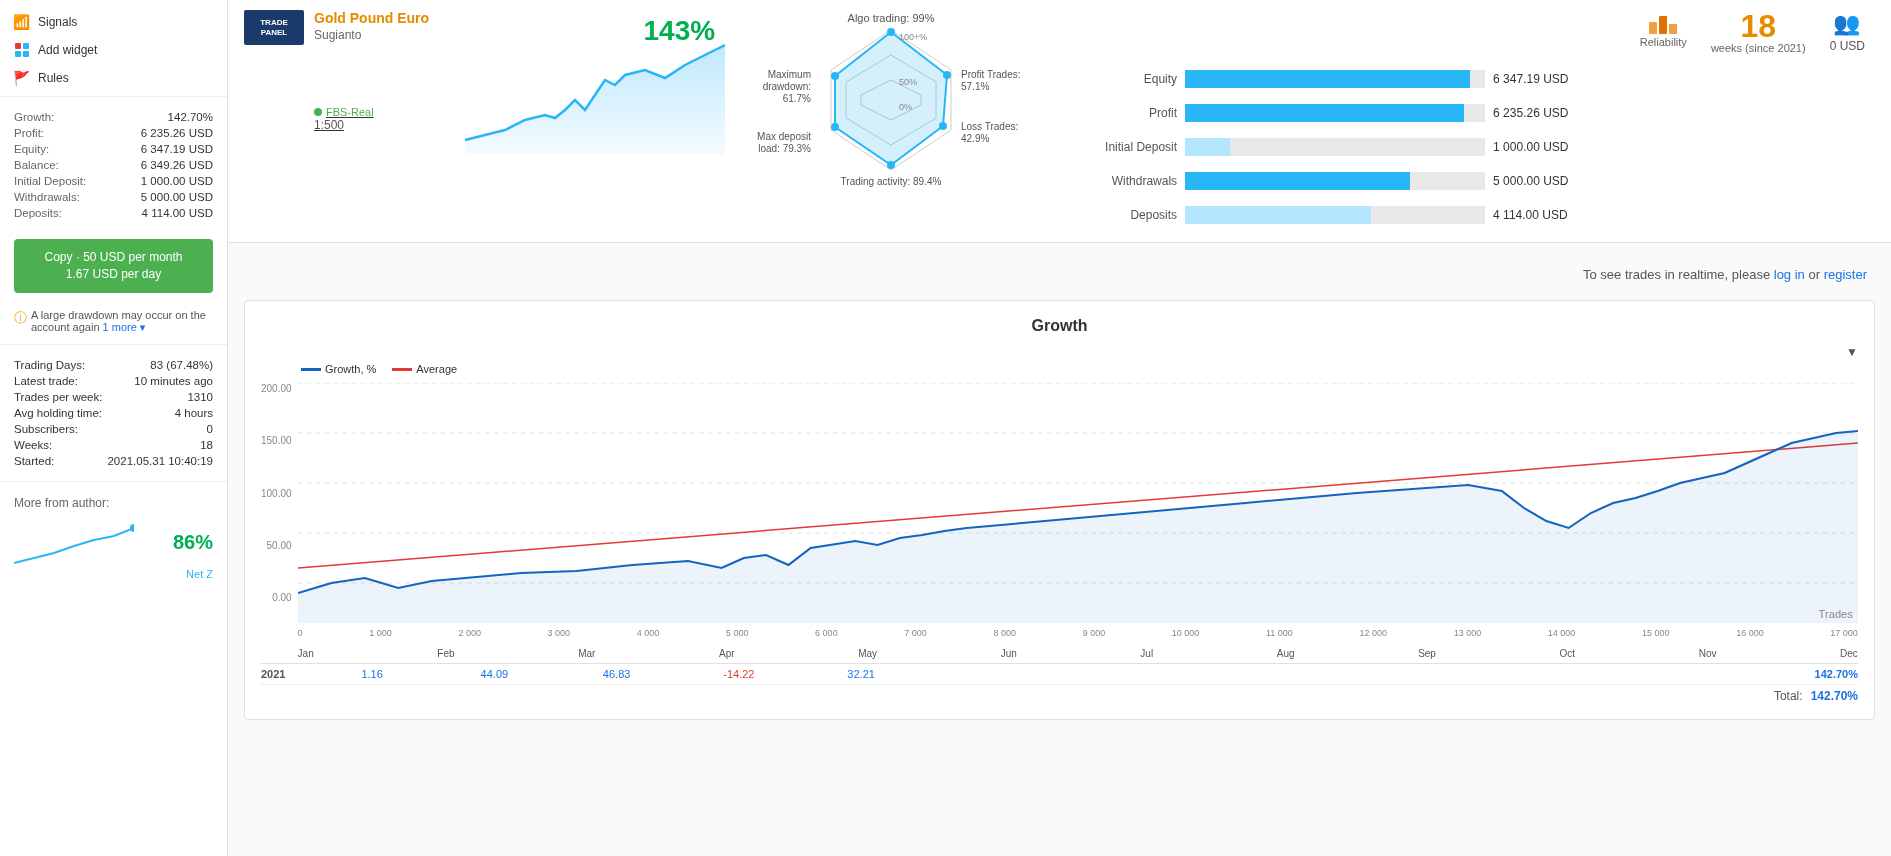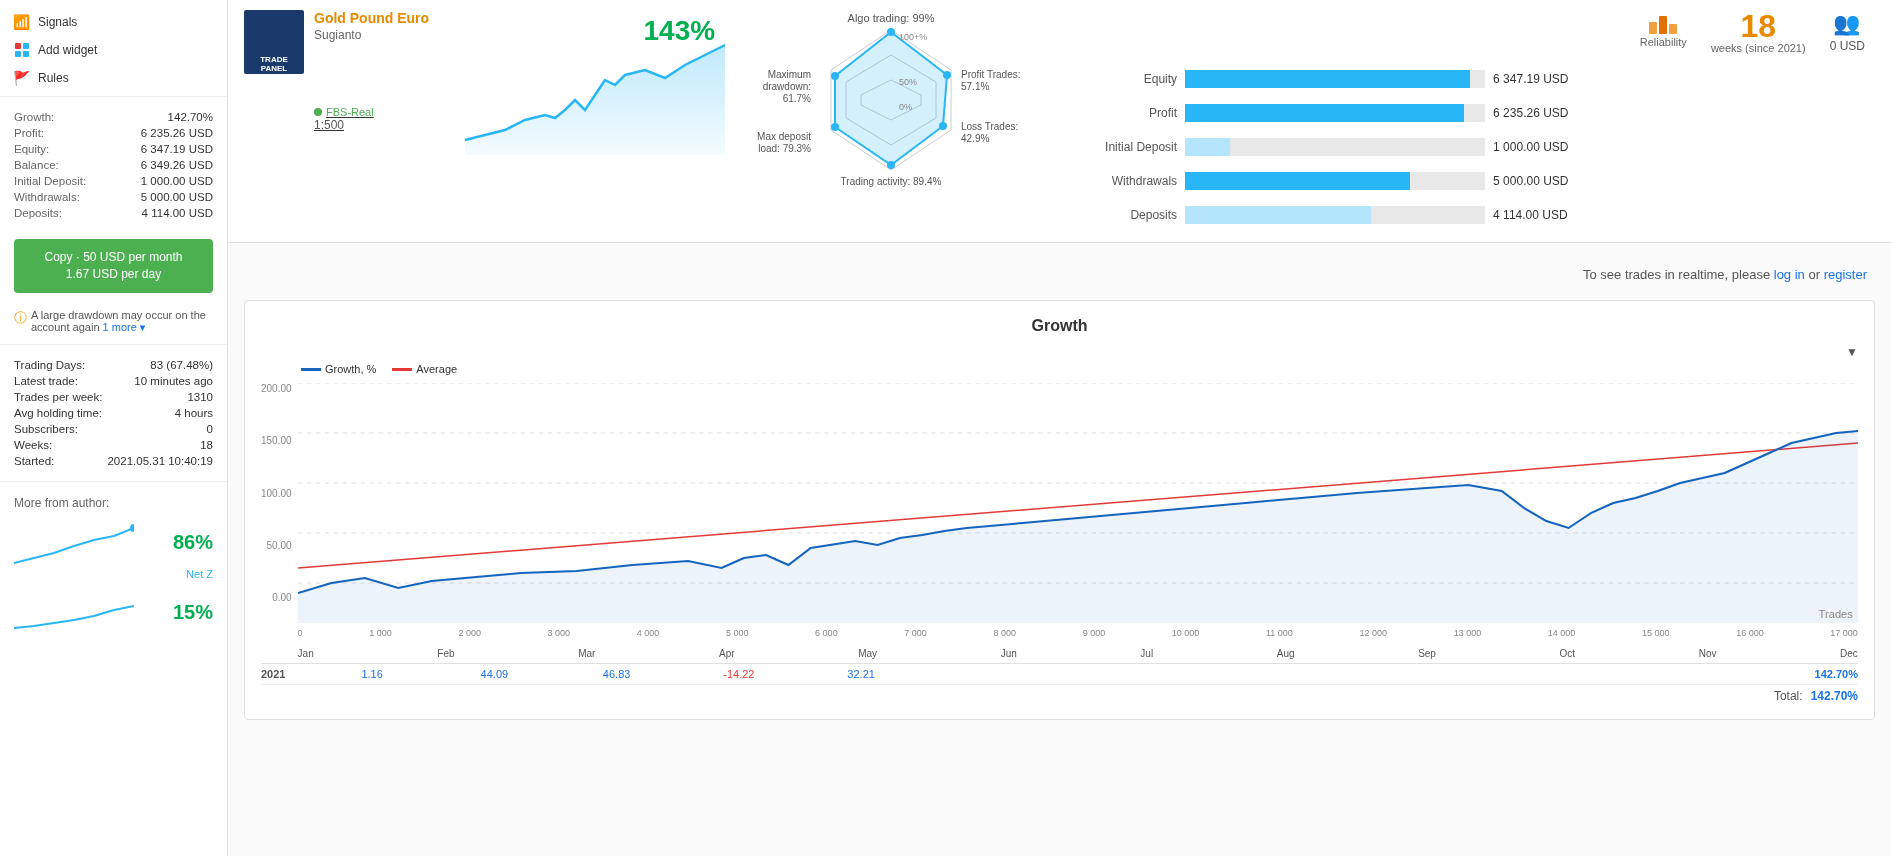--- a/index.html
+++ b/index.html
@@ -28,21 +28,21 @@
     .more-from-author .title { font-size: 12px; color: #666; margin-bottom: 8px; }
 
     
     .main { flex: 1; display: flex; flex-direction: column; overflow: hidden; }
 
     
     .top-section { background: #fff; border-bottom: 1px solid #e0e0e0; padding: 10px 16px; display: flex; align-items: stretch; gap: 16px; }
 
     
     .provider-card { display: flex; align-items: flex-start; gap: 10px; min-width: 180px; }
-    .provider-logo { width: 60px; height: 64px; background: #1a3a6b; display: flex; align-items: flex-end; justify-content: center; border-radius: 2px; }
+    .provider-logo { width: 60px; height: 35px; background: #1a3a6b; display: flex; align-items: center; justify-content: center; border-radius: 2px; }
     .provider-logo-text { color: #fff; font-size: 8px; font-weight: bold; line-height: 1.2; text-align: center; }
     .provider-info { display: flex; flex-direction: column; }
     .provider-name { color: #e88a00; font-weight: bold; font-size: 14px; }
     .provider-author { color: #666; font-size: 12px; margin-top: 2px; }
 
     
     .mini-chart-area { flex: 0 0 280px; position: relative; height: 150px; }
     .growth-label { color: #00b050; font-size: 28px; font-weight: bold; position: absolute; top: 5px; right: 10px; }
 
     
@@ -193,26 +193,20 @@
   <div class="more-from-author">
     <div class="title">More from author:</div>
     <div style="display:flex;align-items:center;justify-content:space-between;">
       <svg width="120" height="50">
         <polyline points="0,45 20,40 40,35 60,28 80,22 100,18 120,10" fill="none" stroke="#29b6f6" stroke-width="2"></polyline>
         <circle cx="120" cy="10" r="4" fill="#29b6f6"></circle>
       </svg>
       <div style="font-size:20px;font-weight:bold;color:#00b050;">86%</div>
     </div>
     <div style="font-size:11px;color:#29b6f6;text-align:right;">Net Z</div>
-    <div style="display:flex;align-items:center;justify-content:space-between;margin-top:8px;">
-      <svg width="120" height="50">
-        <polyline points="0,40 20,38 40,35 60,32 80,28 100,22 120,18" fill="none" stroke="#29b6f6" stroke-width="2"></polyline>
-      </svg>
-      <div style="font-size:20px;font-weight:bold;color:#00b050;">15%</div>
-    </div>
   </div>
 </div>
 
 <div class="main">
 
   <div class="top-section">
 
     <div class="provider-card">
       <div class="provider-logo">
         <div class="provider-logo-text">TRADE<br>PANEL</div>

